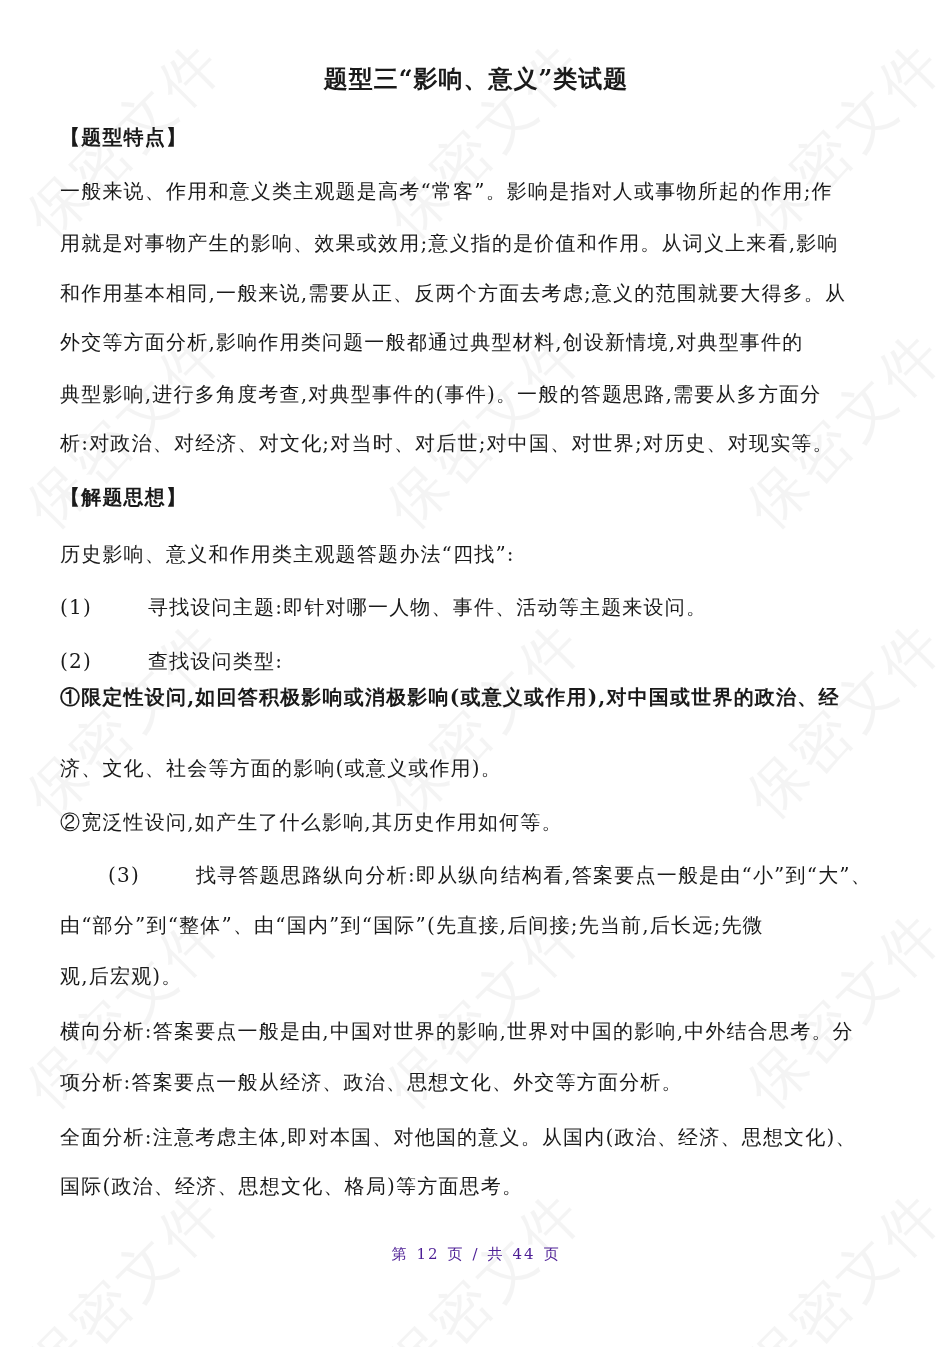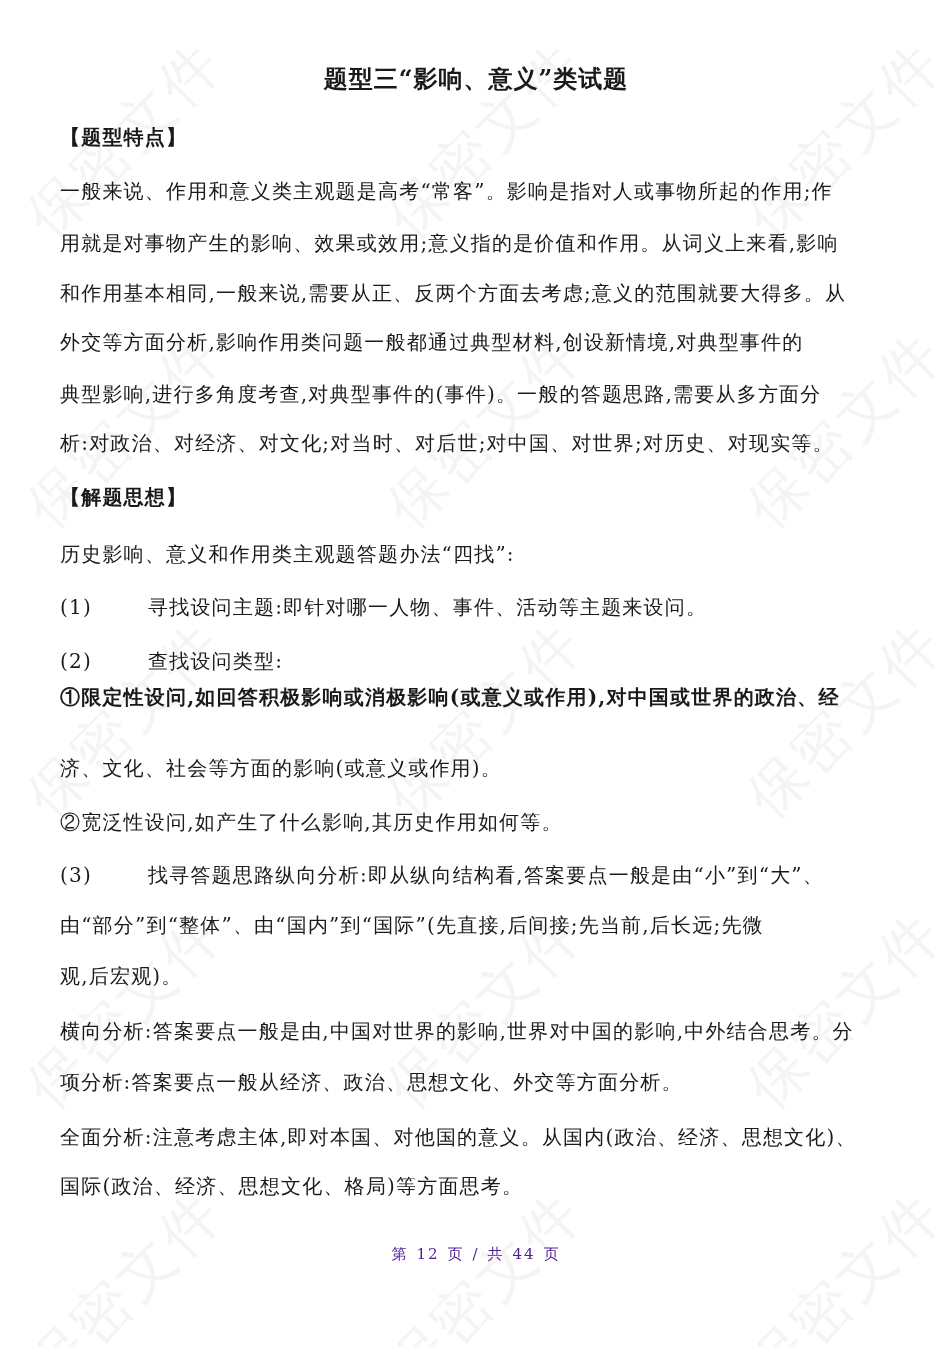--- a/index.html
+++ b/index.html
@@ -112,21 +112,21 @@
     <span class="num">(1)</span><span>寻找设问主题:即针对哪一人物、事件、活动等主题来设问。</span>
   </div>
   <div class="line" style="top:648px;">
     <span class="num">(2)</span><span>查找设问类型:</span>
   </div>
 
   <div class="line" style="top:684px;font-weight:bold;">①限定性设问,如回答积极影响或消极影响(或意义或作用),对中国或世界的政治、经</div>
   <div class="line" style="top:755px;">济、文化、社会等方面的影响(或意义或作用)。</div>
   <div class="line" style="top:809px;">②宽泛性设问,如产生了什么影响,其历史作用如何等。</div>
 
-  <div class="line" style="top:862px;">
+  <div class="line" style="top:862px;margin-left:48px;">
     <span class="num">(3)</span><span>找寻答题思路纵向分析:即从纵向结构看,答案要点一般是由“小”到“大”、</span>
   </div>
   <div class="line" style="top:912px;">由“部分”到“整体”、由“国内”到“国际”(先直接,后间接;先当前,后长远;先微</div>
   <div class="line" style="top:963px;">观,后宏观)。</div>
 
   <div class="line" style="top:1018px;">横向分析:答案要点一般是由,中国对世界的影响,世界对中国的影响,中外结合思考。分</div>
   <div class="line" style="top:1069px;">项分析:答案要点一般从经济、政治、思想文化、外交等方面分析。</div>
 
   <div class="line" style="top:1124px;">全面分析:注意考虑主体,即对本国、对他国的意义。从国内(政治、经济、思想文化)、</div>
   <div class="line" style="top:1173px;">国际(政治、经济、思想文化、格局)等方面思考。</div>

